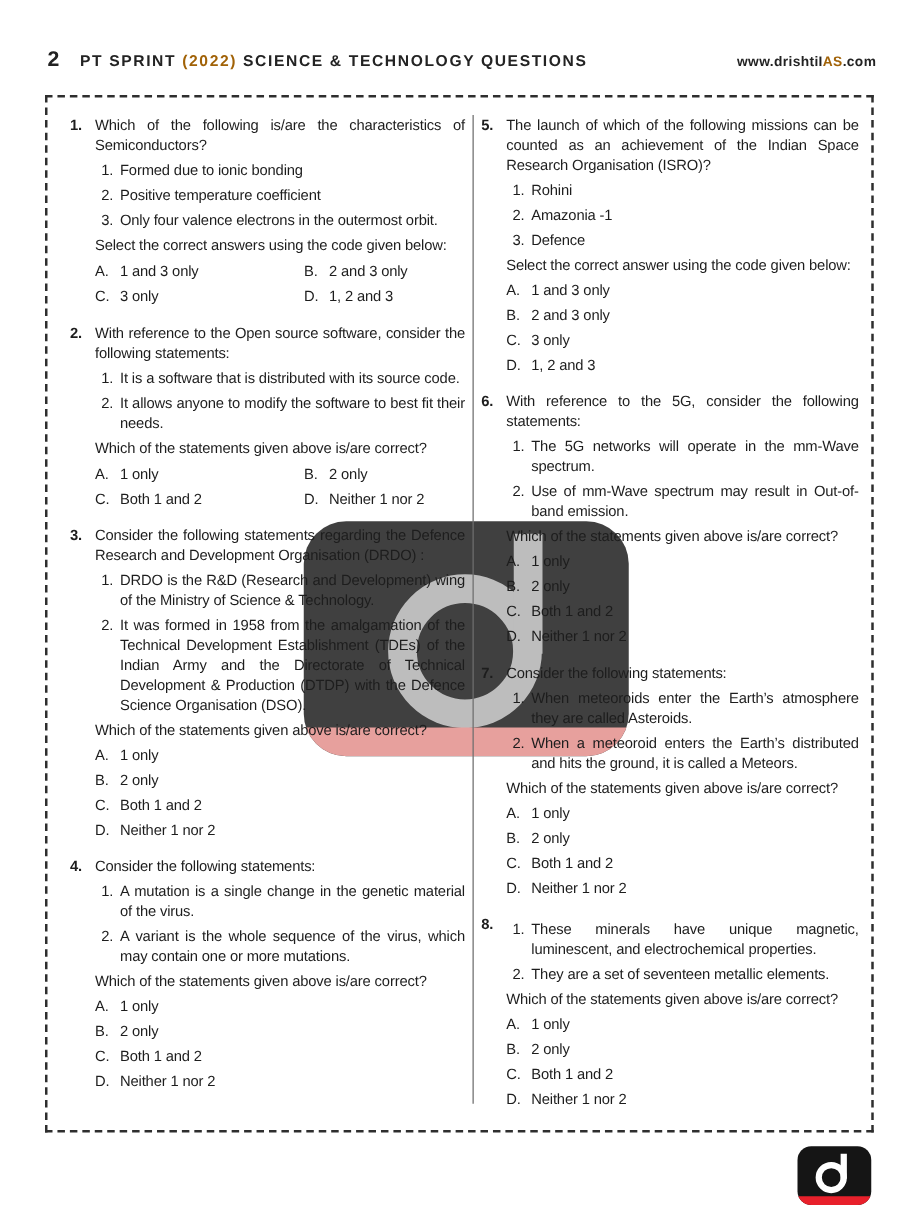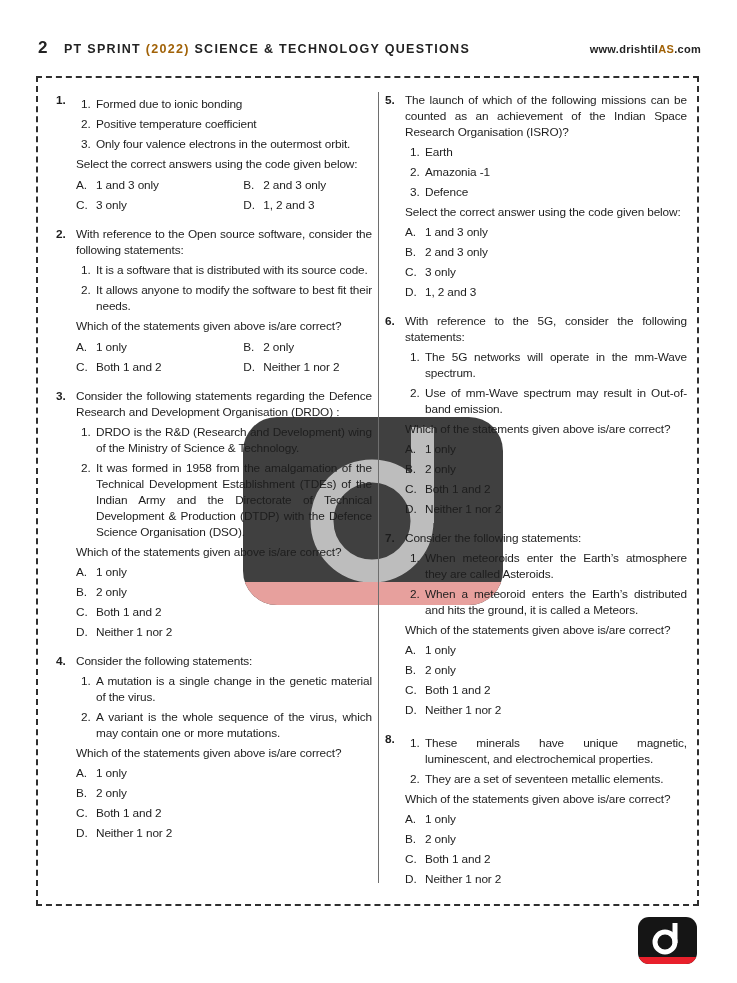--- a/index.html
+++ b/index.html
@@ -74,20 +74,21 @@
       <svg width="260" height="188" viewBox="0 0 260 188">
         <circle cx="129" cy="104" r="50" fill="none" stroke="#bdbdbd" stroke-width="23"></circle>
         <rect x="168" y="10" width="23" height="96" fill="#bdbdbd"></rect>
       </svg>
       <div class="stripe"></div>
     </div>
     <div class="col col-left">
         <div class="question">
           <span class="q-num">1.</span>
           <div class="q-content">
+            <p class="q-intro">Which of the following is/are the characteristics of Semiconductors?</p>
             <div class="q-item">
               <span class="q-item-num">1.</span>
               <p class="q-item-text">Formed due to ionic bonding</p>
             </div>
             <div class="q-item">
               <span class="q-item-num">2.</span>
               <p class="q-item-text">Positive temperature coefficient</p>
             </div>
             <div class="q-item">
               <span class="q-item-num">3.</span>
@@ -215,21 +216,21 @@
         </div>
       </div>
     <div class="divider"></div>
     <div class="col col-right">
         <div class="question">
           <span class="q-num">5.</span>
           <div class="q-content">
             <p class="q-intro">The launch of which of the following missions can be counted as an achievement of the Indian Space Research Organisation (ISRO)?</p>
             <div class="q-item">
               <span class="q-item-num">1.</span>
-              <p class="q-item-text">Earth</p>
+              <p class="q-item-text">Rohini</p>
             </div>
             <div class="q-item">
               <span class="q-item-num">2.</span>
               <p class="q-item-text">Amazonia -1</p>
             </div>
             <div class="q-item">
               <span class="q-item-num">3.</span>
               <p class="q-item-text">Defence</p>
             </div>
             <p class="q-lead">Select the correct answer using the code given below:</p>

